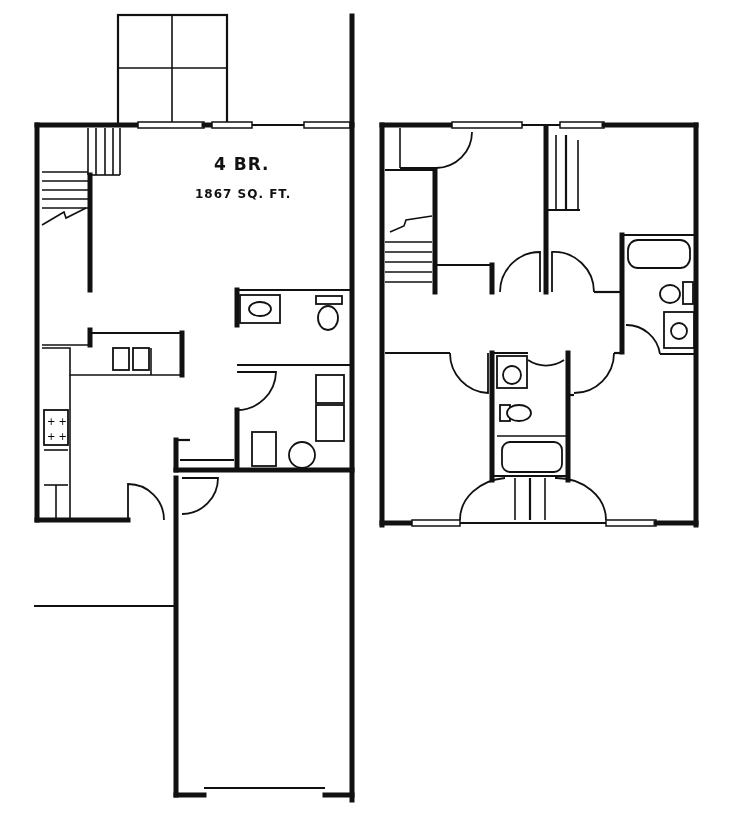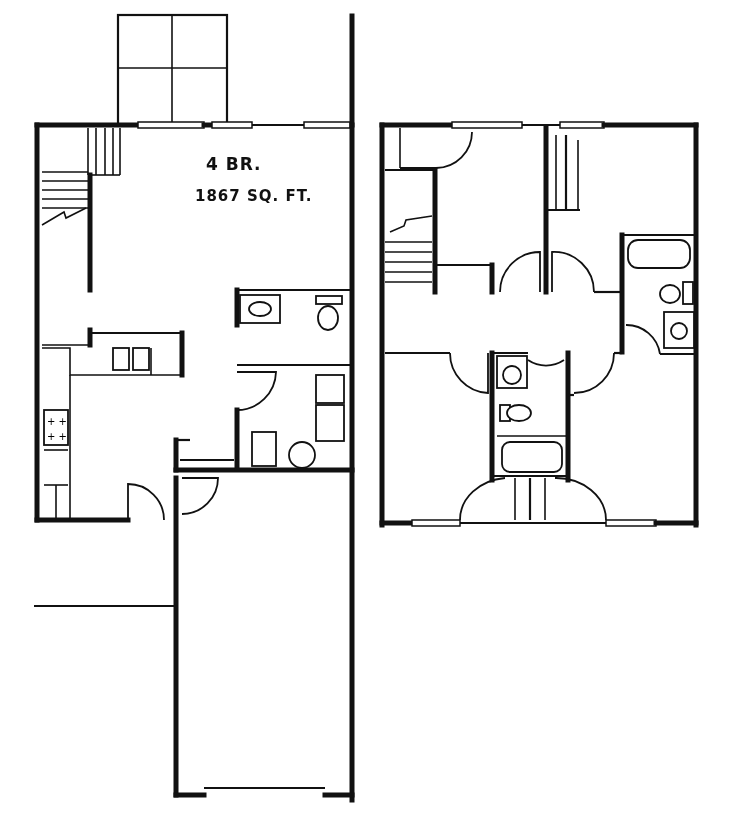--- a/index.html
+++ b/index.html
@@ -12,22 +12,22 @@
   .win { fill: #fff; stroke: #111; stroke-width: 1.5; }
   .door { fill: none; stroke: #111; stroke-width: 1.8; }
   .label {
     position: absolute;
     font-family: "DejaVu Sans", sans-serif;
     font-weight: bold;
     color: #111;
     white-space: nowrap;
     letter-spacing: 1px;
   }
-  #lbl-br { left: 206px; top: 154px; font-size: 17px; }
-  #lbl-sqft { left: 195px; top: 187px; font-size: 15px; }
+  #lbl-br { left: 214px; top: 154px; font-size: 17px; }
+  #lbl-sqft { left: 195px; top: 187px; font-size: 12px; }
 </style>
 </head>
 <body>
 
 <svg id="plan" viewBox="0 0 746 814" xmlns="http://www.w3.org/2000/svg">
 
   <g>
 
     <g>
       <rect class="wall-thin" x="118" y="15" width="109" height="110"></rect>

